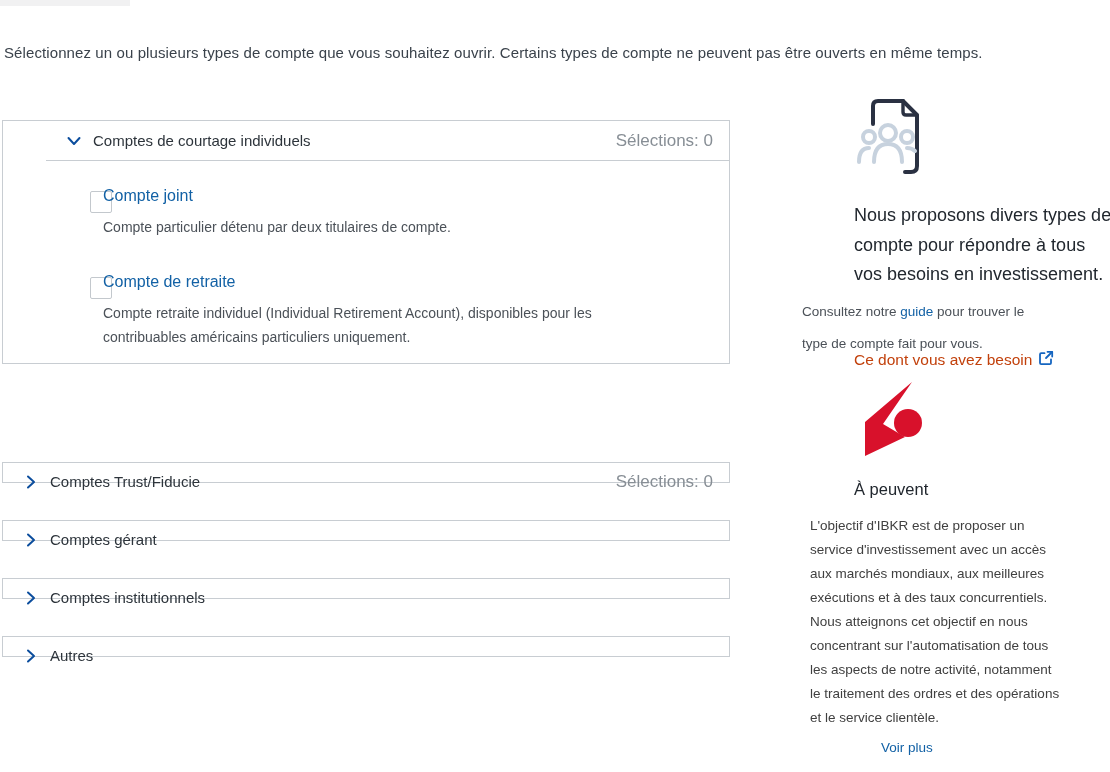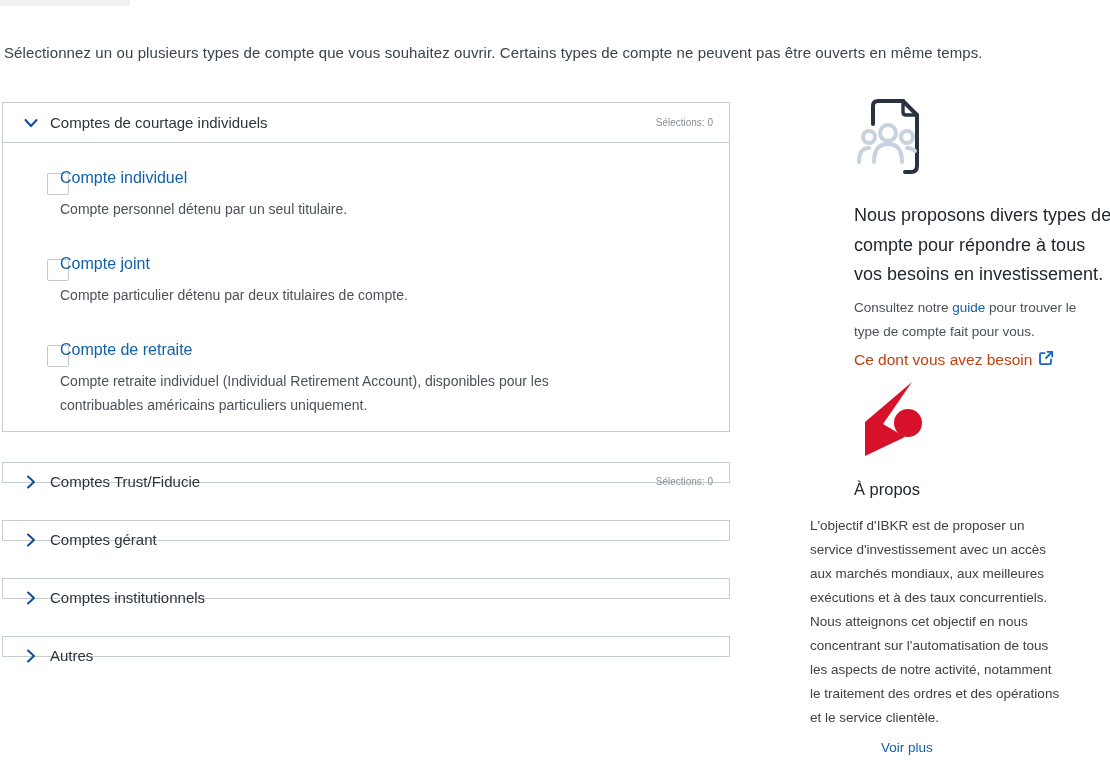--- a/index.html
+++ b/index.html
@@ -8,70 +8,61 @@
 
   .top-strip { position: absolute; left: 0; top: 0; width: 130px; height: 6px; background: #f1f1f2; }
 
   .instruction { position: absolute; left: 4px; top: 8px; width: 1100px; font-size: 15px; color: #3a424b; letter-spacing: .1px; margin-top: 36px; }
 
   
   .acc-group { position: absolute; left: 2px; width: 728px; background: #fff; border: 1px solid #c8cdd2; }
   .acc-header { display: flex; align-items: center; height: 39px; padding: 0 16px 0 20px; cursor: pointer; }
   .acc-header .chev { width: 16px; height: 16px; margin-right: 11px; flex: 0 0 auto; display: flex; align-items: center; justify-content: center; }
   .acc-label { font-size: 15px; color: #2d343b; }
-  .acc-selections { margin-left: auto; font-size: 10px; color: #878e95; }
+  .acc-selections { margin-left: auto; font-size: 17px; color: #878e95; }
 
   .acc-body { border-top: 1px solid #c8cdd2; padding: 26px 0 6px 0; }
   .acc-item { display: flex; margin-bottom: 34px; }
   .acc-item .cb-col { width: 57px; padding-left: 44px; flex: 0 0 auto; }
   .checkbox { width: 22px; height: 22px; border: 1px solid #c3c8cd; border-radius: 2px; background: #fff; margin-top: 4px; cursor: pointer; }
   .item-title { font-size: 16px; color: #1261a5; margin-bottom: 10px; cursor: pointer; display: inline-block; }
   .item-desc { font-size: 14px; color: #4b5158; line-height: 24px; max-width: 562px; }
 
   .collapsed { height: 21px; }
   .collapsed .acc-header { height: 37px; }
 
   
   .sb-icon { position: absolute; left: 855px; top: 92px; }
   .sb-heading { position: absolute; left: 854px; top: 201px; width: 258px; font-size: 18px; line-height: 29.5px; color: #21272e; }
-  .sb-guide { position: absolute; left: 854px; top: 296px; width: 242px; font-size: 13.5px; line-height: 24px; color: #4b5158; }
+  .sb-guide { position: absolute; left: 802px; top: 296px; width: 242px; font-size: 13.5px; line-height: 32px; color: #4b5158; }
   .sb-guide a, .link-blue { color: #1261a5; text-decoration: none; cursor: pointer; }
   .sb-needs { position: absolute; left: 854px; top: 350px; font-size: 15.5px; color: #c2410c; cursor: pointer; display: flex; align-items: center; gap: 6px; }
   .sb-logo { position: absolute; left: 855px; top: 380px; }
   .sb-about-title { position: absolute; left: 854px; top: 480px; font-size: 16.5px; color: #21272e; }
   .sb-about { position: absolute; left: 810px; top: 514px; width: 252px; font-size: 13.5px; line-height: 24px; color: #404040; }
   .sb-more { position: absolute; left: 854px; top: 740px; font-size: 13.5px; color: #1261a5; cursor: pointer; margin-left: 27px; }
 </style>
 </head>
 <body>
 
 <div class="top-strip"></div>
 
 <div class="instruction">Sélectionnez un ou plusieurs types de compte que vous souhaitez ouvrir. Certains types de compte ne peuvent pas être ouverts en même temps.</div>
 
-<div class="acc-group" style="top:102px;">
+<div class="acc-group" style="top:120px;padding-left:43px;">
   <div class="acc-header">
     <span class="chev">
       <svg width="16" height="16" viewBox="0 0 16 16">
           <polyline points="2.5,5 8,11 13.5,5" fill="none" stroke="#0b4d9d" stroke-width="2" stroke-linecap="round" stroke-linejoin="round"></polyline>
         </svg>
     </span>
     <span class="acc-label">Comptes de courtage individuels</span>
     <span class="acc-selections">Sélections: 0</span>
   </div>
   <div class="acc-body">
-    <div class="acc-item">
-      <div class="cb-col">
-          <div class="checkbox"></div>
-        </div>
-      <div>
-        <span class="item-title">Compte individuel</span>
-        <div class="item-desc">Compte personnel détenu par un seul titulaire.</div>
-      </div>
-    </div>
     <div class="acc-item">
       <div class="cb-col">
           <div class="checkbox"></div>
         </div>
       <div>
         <span class="item-title">Compte joint</span>
         <div class="item-desc">Compte particulier détenu par deux titulaires de compte.</div>
       </div>
     </div>
     <div class="acc-item" style="margin-bottom:8px;">
@@ -164,17 +155,17 @@
   </span>
 </div>
 
 <div class="sb-logo">
   <svg width="70" height="78" viewBox="0 0 70 78">
     <polygon points="57,2 10,42 10,76 50,57 28,44" fill="#d8112b"></polygon>
     <circle cx="53" cy="43" r="14" fill="#d8112b"></circle>
   </svg>
 </div>
 
-<div class="sb-about-title">À propos</div>
+<div class="sb-about-title">À peuvent</div>
 
 <p class="sb-about">L'objectif d'IBKR est de proposer un service d'investissement avec un accès aux marchés mondiaux, aux meilleures exécutions et à des taux concurrentiels. Nous atteignons cet objectif en nous concentrant sur l'automatisation de tous les aspects de notre activité, notamment le traitement des ordres et des opérations et le service clientèle.</p>
 
 <a class="sb-more">Voir plus</a>
 
 </body></html>

